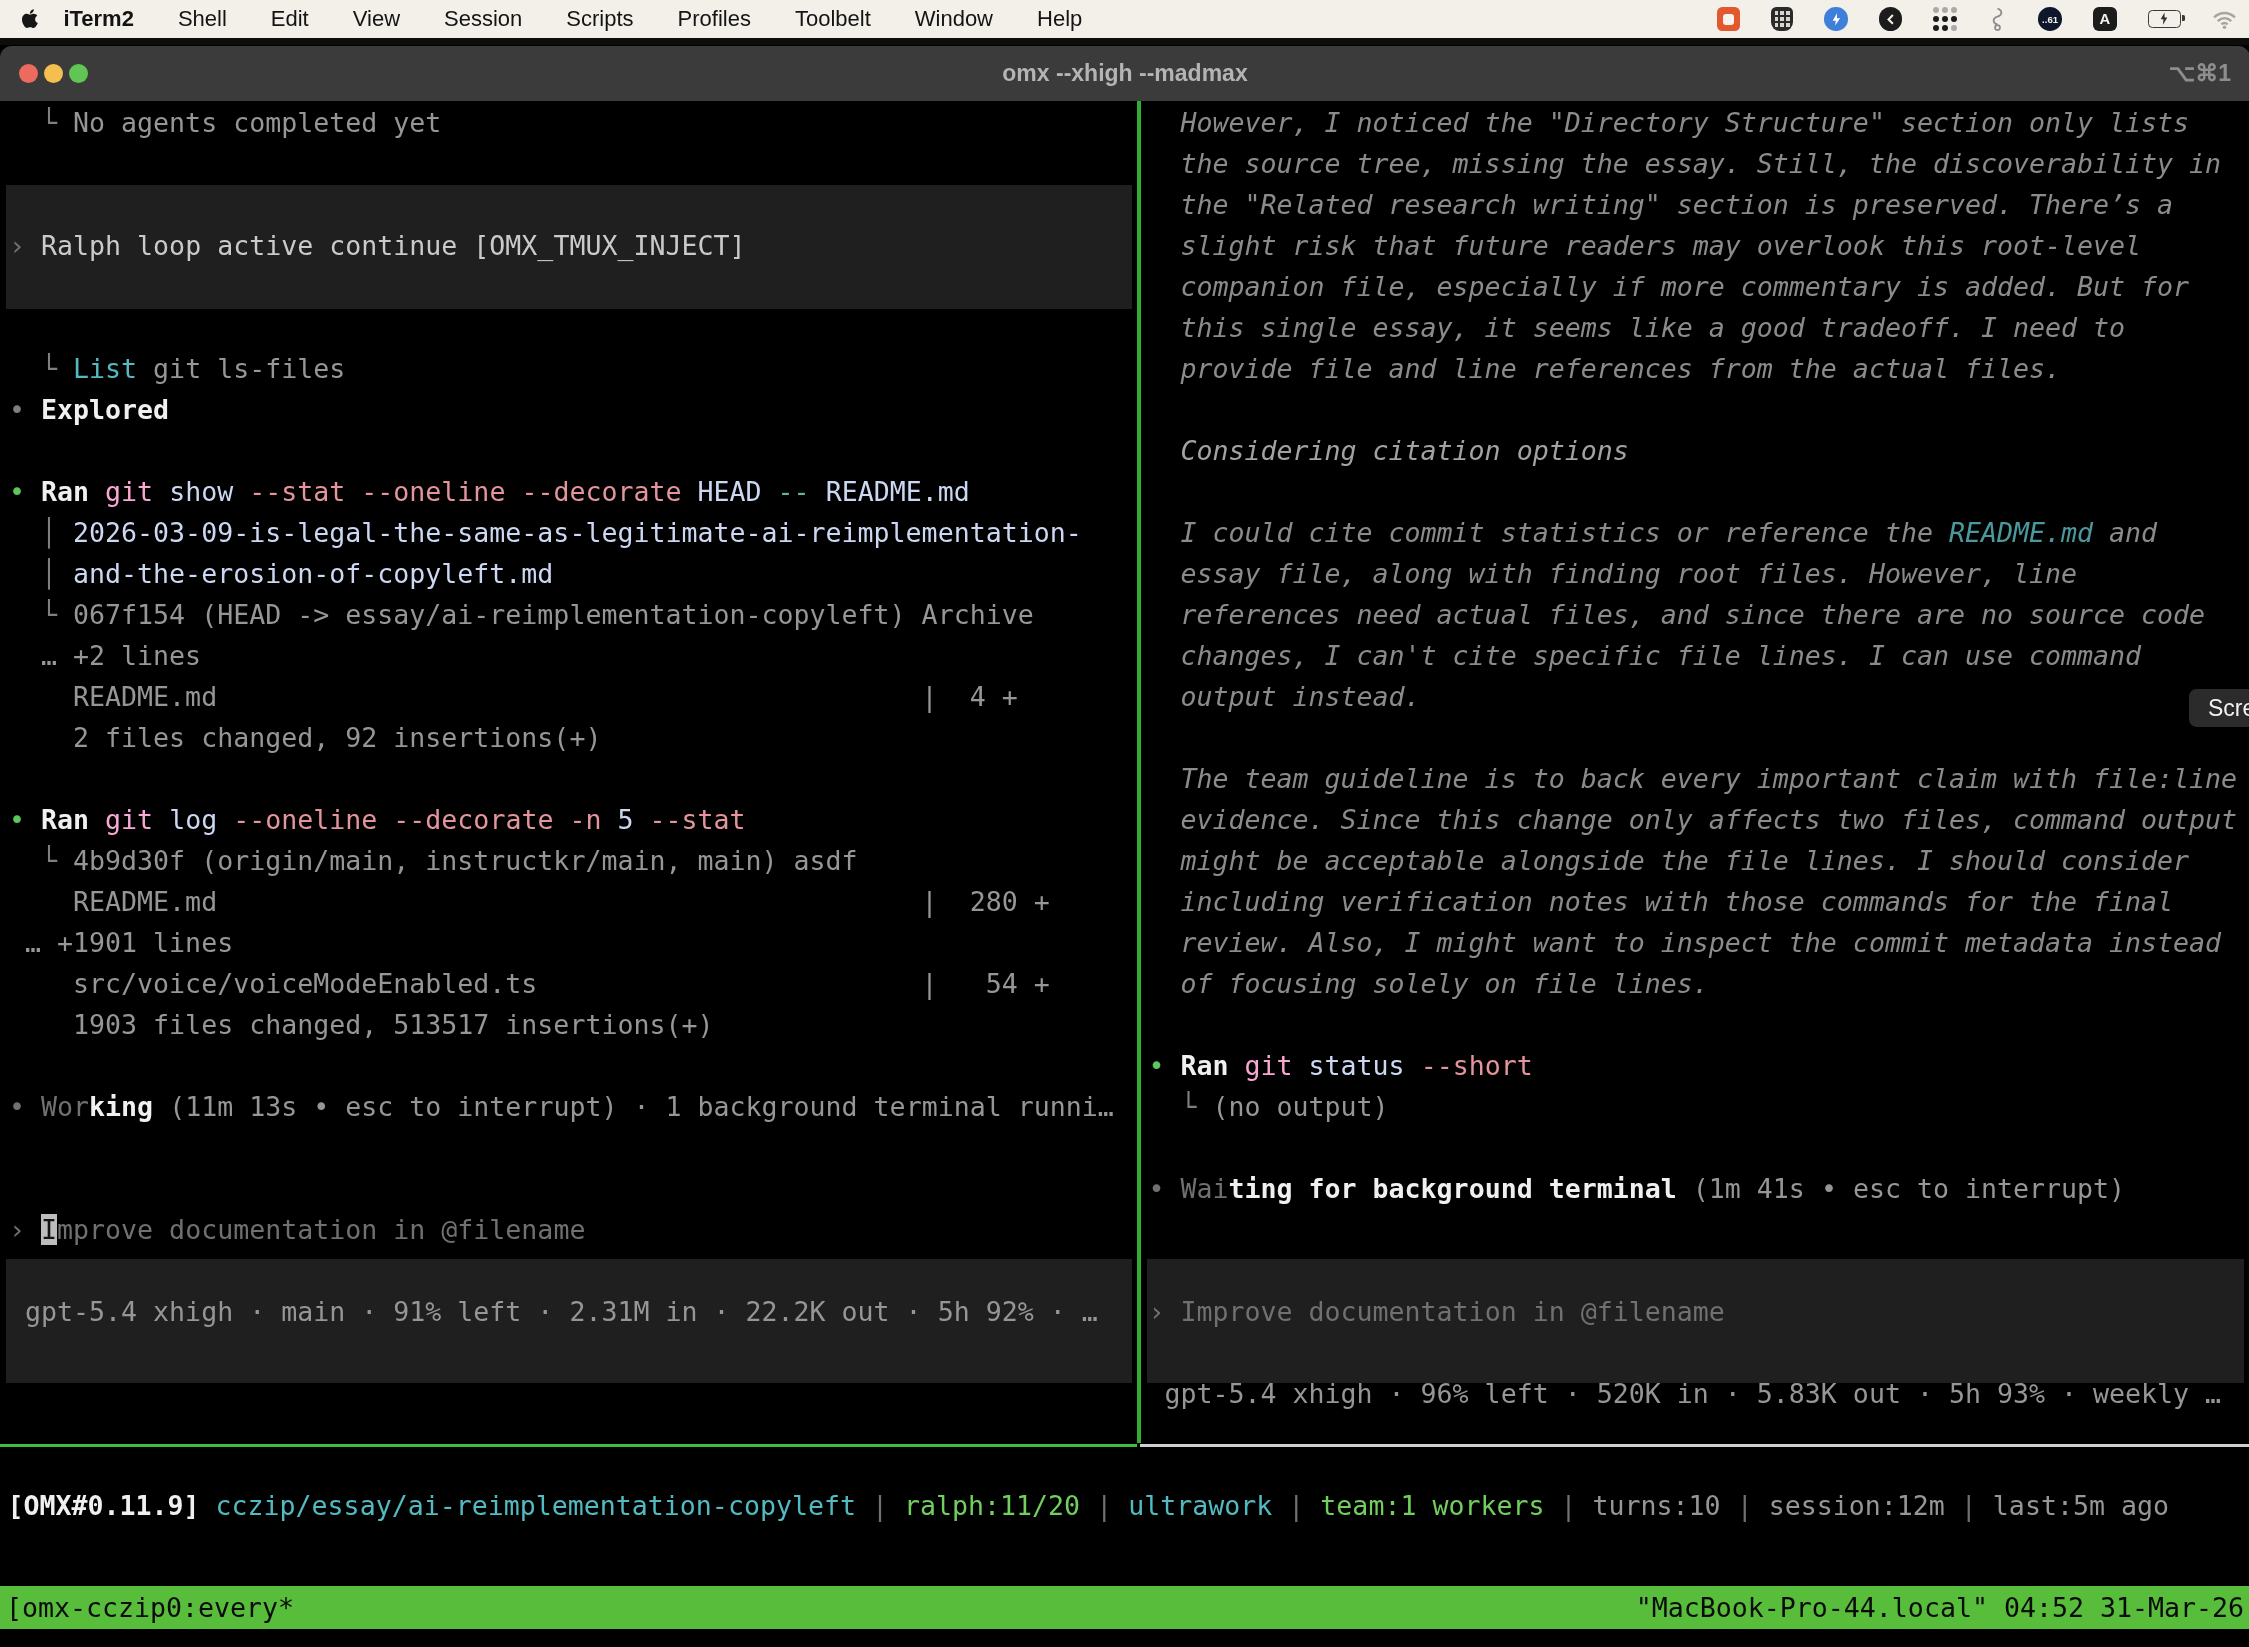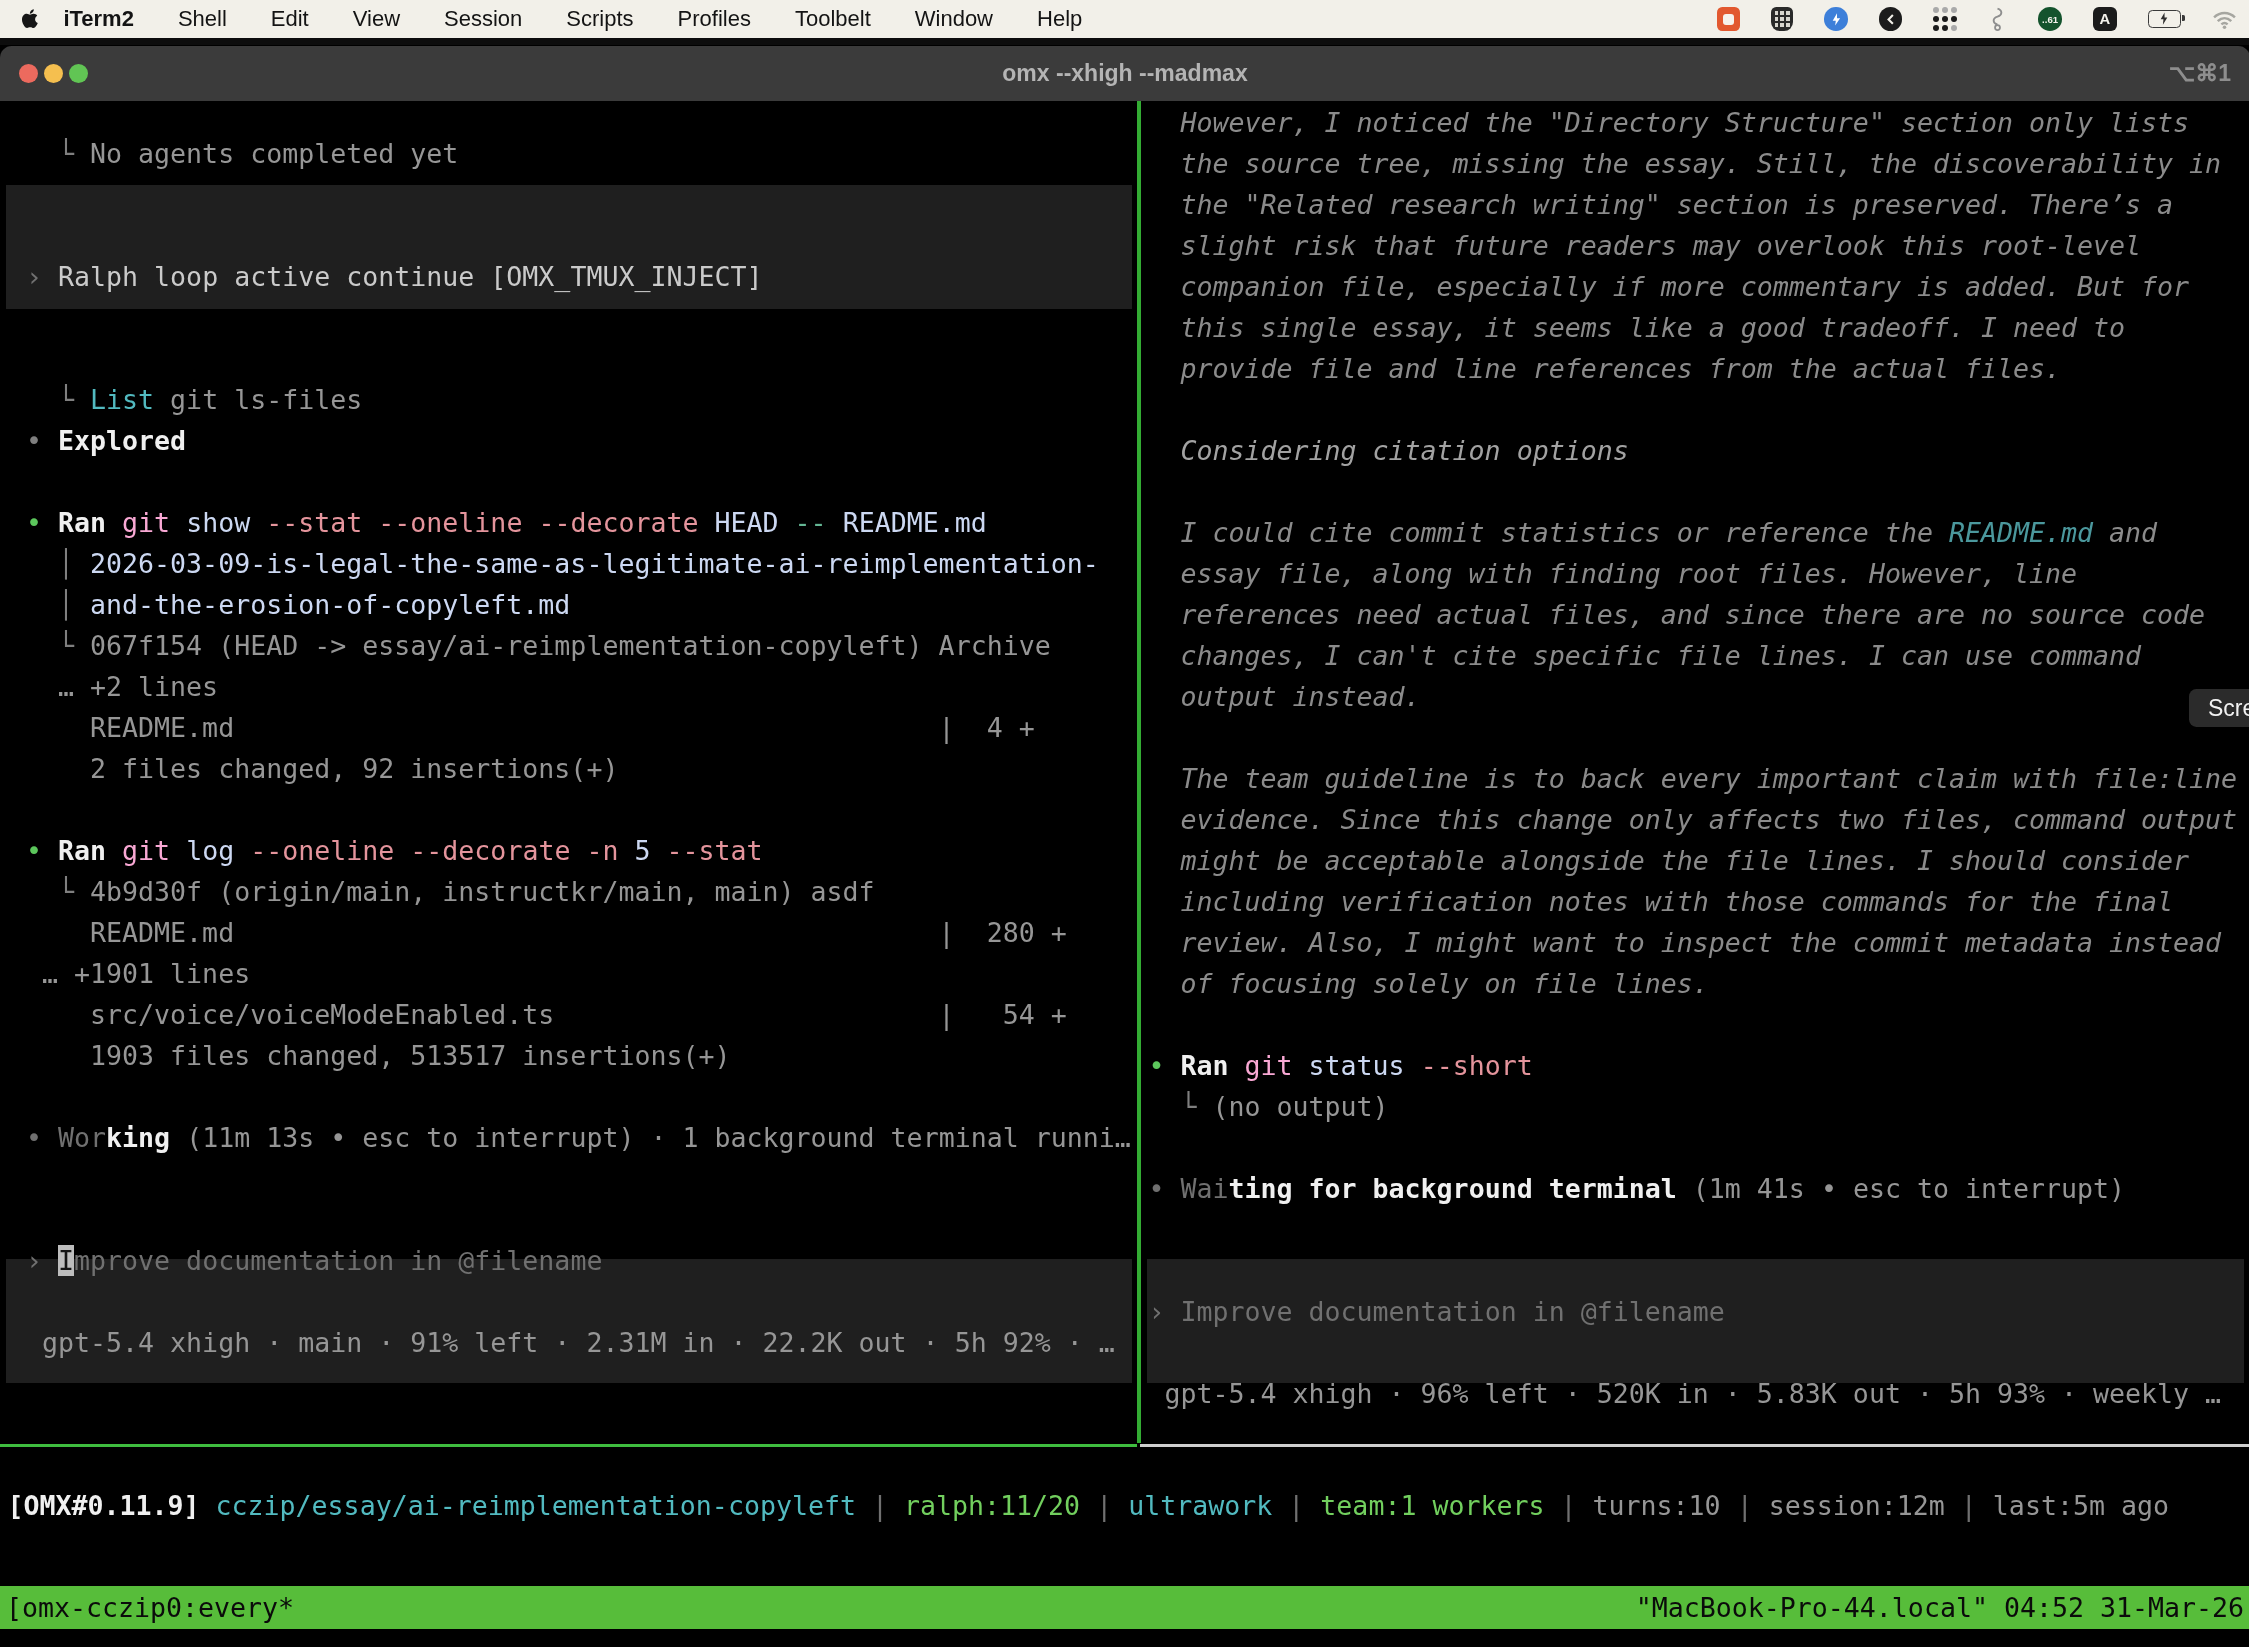--- a/index.html
+++ b/index.html
@@ -20,21 +20,21 @@
   .status-icons{margin-left:auto;display:flex;gap:31px;align-items:center;margin-right:13.3px;}
   .sicon{display:inline-flex;align-items:center;justify-content:center;}
   .i-chat{width:23.6px;height:23.6px;background:#e2582f;border-radius:5.2px;display:inline-flex;align-items:center;justify-content:center;}
   .i-chat span{width:11px;height:11px;background:#f6f2ec;border-radius:3px;display:block;}
   .i-shield{width:22px;height:23.6px;background:#2a2a2a;border-radius:5.2px 5.2px 8.9px 8.9px;display:grid;grid-template-columns:repeat(3,3.7px);grid-auto-rows:3.7px;gap:2.2px;justify-content:center;align-content:center;}
   .i-shield i{background:#d8d6cf;display:block;}
   .i-circle-blue{width:23.6px;height:23.6px;border-radius:50%;background:#3d7fd9;display:inline-flex;align-items:center;justify-content:center;}
   .i-circle-dark{width:23.6px;height:23.6px;border-radius:50%;background:#1c1c1c;display:inline-flex;align-items:center;justify-content:center;}
   .i-dots{display:grid;grid-template-columns:repeat(3,5.9px);grid-auto-rows:5.9px;gap:3px;}
   .i-dots i{width:5.9px;height:5.9px;border-radius:50%;display:block;}
-  .i-badge61{width:24px;height:23.6px;border-radius:50%;background:#14532d;color:#f4f2ec;font-size:9.6px;font-weight:bold;display:inline-flex;align-items:center;justify-content:center;font-family:"Liberation Sans",sans-serif;}
+  .i-badge61{width:24px;height:23.6px;border-radius:50%;background:#0f172a;color:#f4f2ec;font-size:9.6px;font-weight:bold;display:inline-flex;align-items:center;justify-content:center;font-family:"Liberation Sans",sans-serif;}
   .i-a{width:23.6px;height:23.6px;border-radius:5.9px;background:#1c1c1c;color:#f4f2ec;font-size:14.8px;font-weight:bold;display:inline-flex;align-items:center;justify-content:center;font-family:"Liberation Sans",sans-serif;}
   .i-batt{position:relative;width:31px;height:16px;border:1.8px solid #3a3a3a;border-radius:4.4px;display:inline-flex;align-items:center;justify-content:center;}
   .i-batt:after{content:"";position:absolute;right:-5.2px;top:3.7px;width:3px;height:5.9px;background:#3a3a3a;border-radius:0 1.5px 1.5px 0;}
   
   .gap-strip{position:absolute;top:38px;left:0;width:2250px;height:7.4px;background:#0d0d0d;}
   .titlebar{
     position:absolute;top:46px;left:0;width:2250px;height:55px;background:#3b3b3b;
     border-radius:11.8px 11.8px 0 0;z-index:4;
   }
   .tlight{position:absolute;top:17.7px;width:19px;height:19px;border-radius:50%;}
@@ -44,21 +44,21 @@
   .win-title{
     position:absolute;top:0;left:0;width:100%;height:55px;line-height:55px;text-align:center;
     font-family:"Liberation Sans",sans-serif;font-size:23px;font-weight:bold;color:#b4b4b4;
   }
   .win-shortcut{
     position:absolute;top:0;right:19px;height:55px;line-height:55px;
     font-family:"Liberation Sans",sans-serif;font-size:23px;font-weight:bold;color:#8e8e8e;
   }
   
   .pane{position:absolute;top:102px;height:1326px;overflow:hidden;z-index:2;}
-  .pane-left{left:0;width:1137px;padding-left:26px;margin-top:31px;}
+  .pane-left{left:0;width:1137px;padding-left:9px;}
   .pane-right{left:1141px;width:1109px;padding-left:7.4px;}
   .row{height:41px;line-height:41px;font-size:26.6px;white-space:pre;}
   .inputbox{position:absolute;background:#1f1f1f;z-index:1;}
   .v-divider{position:absolute;left:1137px;top:100px;width:3.7px;height:1343px;background:#33ac33;z-index:3;}
   .h-divider-left{position:absolute;left:0;top:1444px;width:1137px;height:3px;background:#3fbd3f;z-index:3;}
   .h-divider-right{position:absolute;left:1140px;top:1444px;width:1109px;height:3px;background:#cfcfcf;z-index:3;}
   
   .c-g{color:#969696}
   .c-dg{color:#707070}
   .c-w{color:#f0f0f0;font-weight:bold}

